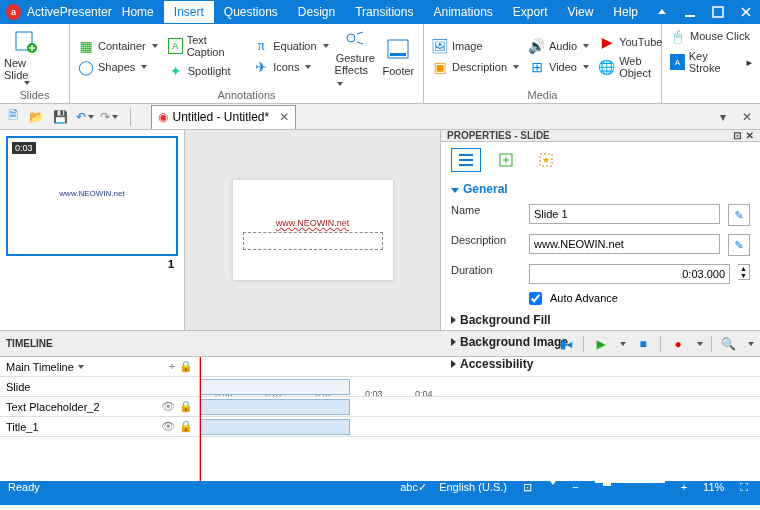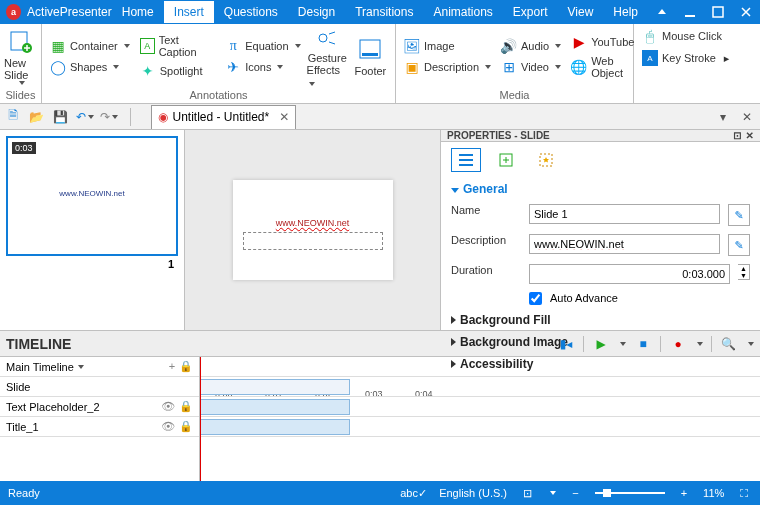--- a/index.html
+++ b/index.html
@@ -60,36 +60,36 @@
 .caret-d{display:inline-block;width:0;height:0;border-left:4px solid transparent;border-right:4px solid transparent;border-top:5px solid #0e7dd9;margin-right:4px;}
 .prow { display:flex; align-items:flex-start; padding:4px 10px; gap:8px; font-size:11px;}
 .prow label{ width:70px; color:#333;}
 .prow input[type=text]{ flex:1; border:1px solid #aaa; padding:3px 4px; font-size:11px;}
 .edit-btn{ width:22px; height:22px; border:1px solid #aaa; display:flex;align-items:center;justify-content:center; cursor:pointer; color:#0e7dd9;}
 .dur-input{width:80px; border:1px solid #aaa; padding:3px 4px; text-align:right; font-size:11px; margin-left:auto;}
 
 
 .timeline-wrap { border-top:1px solid #c0c0c0; }
 .tl-head { height:26px; background:#eee; border-bottom:1px solid #c0c0c0; display:flex; align-items:center; padding:0 6px; gap:10px;}
-.tl-head .label { font-size:14px; font-weight:bold; color:#333;}
+.tl-head .label { font-size:10px; font-weight:bold; color:#333;}
 .tl-head .ctrls { margin-left:auto; display:flex; align-items:center; gap:8px;}
 .tl-head .cbtn{ width:18px;height:18px; display:flex;align-items:center;justify-content:center;cursor:pointer;}
 .tl-body { display:flex; height:124px;}
 .tl-left { width:200px; border-right:1px solid #c0c0c0;}
 .tl-row { height:20px; border-bottom:1px solid #ddd; display:flex; align-items:center; padding:0 6px; font-size:11px;}
 .tl-row .icons{margin-left:auto; display:flex; gap:4px; color:#888;}
 .tl-right{ flex:1; position:relative; overflow:hidden;}
 .tl-ruler{ height:20px; border-bottom:1px solid #ddd; display:flex; font-size:9px; color:#555;}
 .tl-ruler .tick{ width:50px; border-left:5px solid #a3a3a3; padding-left:10px;margin-top:32px;}
 .tl-track{ height:20px; border-bottom:1px solid #ddd; position:relative;}
 .clip{ position:absolute; top:2px; height:16px; background:#d6e8f7; border:1px solid #8ab8e0;}
 .playhead{ position:absolute; top:0; bottom:0; width:1px; background:#d00; left:0;}
 
 
-.status { height:24px; background:#0e7dd9; color:#fff; display:flex; align-items:center; padding:0 8px; gap:12px; font-size:11px;}
+.status { height:24px; background:#0e7dd9; color:#fff; display:flex; align-items:flex-start; padding:0 8px; gap:12px; font-size:11px;}
 .status .spacer{flex:1;}
 .status .zbtn{cursor:pointer; padding:0 4px;}
 .slider-track{width:70px;height:2px;background:#fff;position:relative;}
 .slider-thumb{position:absolute;top:-3px;left:8px;width:8px;height:8px;background:#fff;}
 
 svg{display:block;}
 </style>
 </head>
 <body>
 
@@ -126,21 +126,21 @@
       </div>
     <div class="wbtn">
         <svg width="12" height="12">
           <path d="M2 2 L10 10 M10 2 L2 10" stroke="#fff" stroke-width="1.5"></path>
         </svg>
       </div>
   </div>
 </div>
 
 <div class="ribbon">
-  <div class="rgroup" style="width:42px;">
+  <div class="rgroup" style="width:70px;">
     <div class="rgroup-body">
       <div class="big-btn">
         <div class="icon">
             <svg width="24" height="24">
               <rect x="2" y="2" width="16" height="18" stroke="#0e7dd9" fill="#fff"></rect>
               <circle cx="18" cy="18" r="5" fill="#2a2"></circle>
               <path d="M18 15 v6 M15 18 h6" stroke="#fff" stroke-width="1.5"></path>
             </svg>
           </div>
         <span>New Slide</span>

